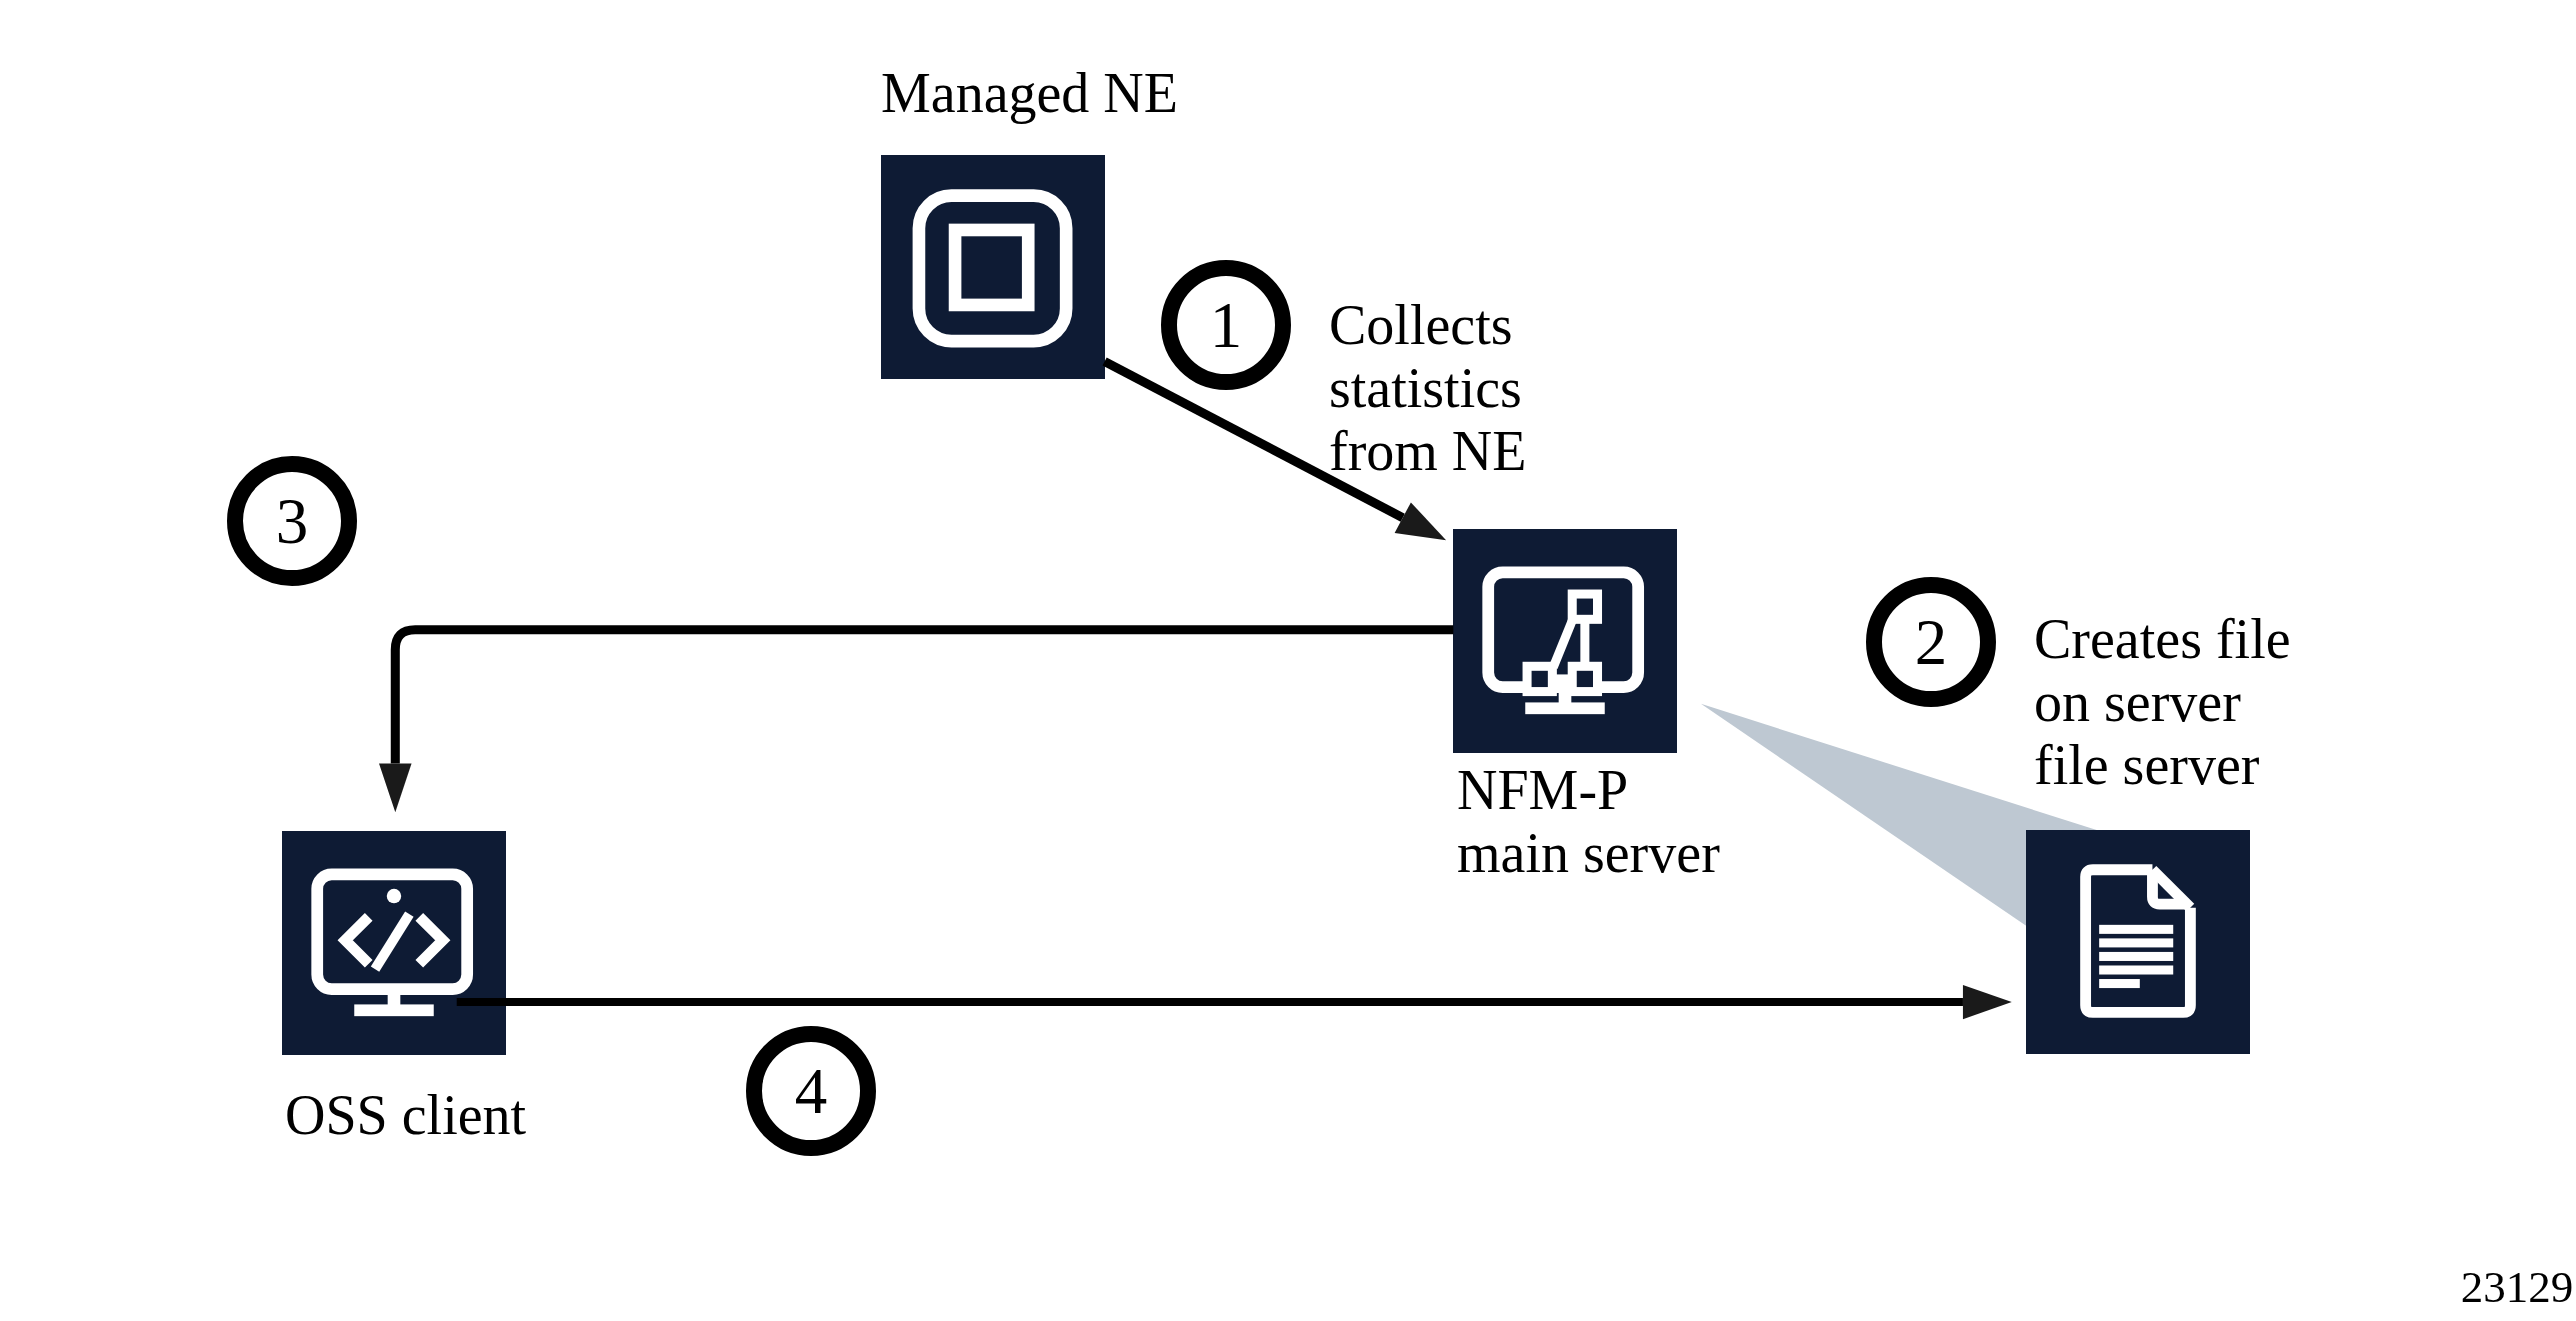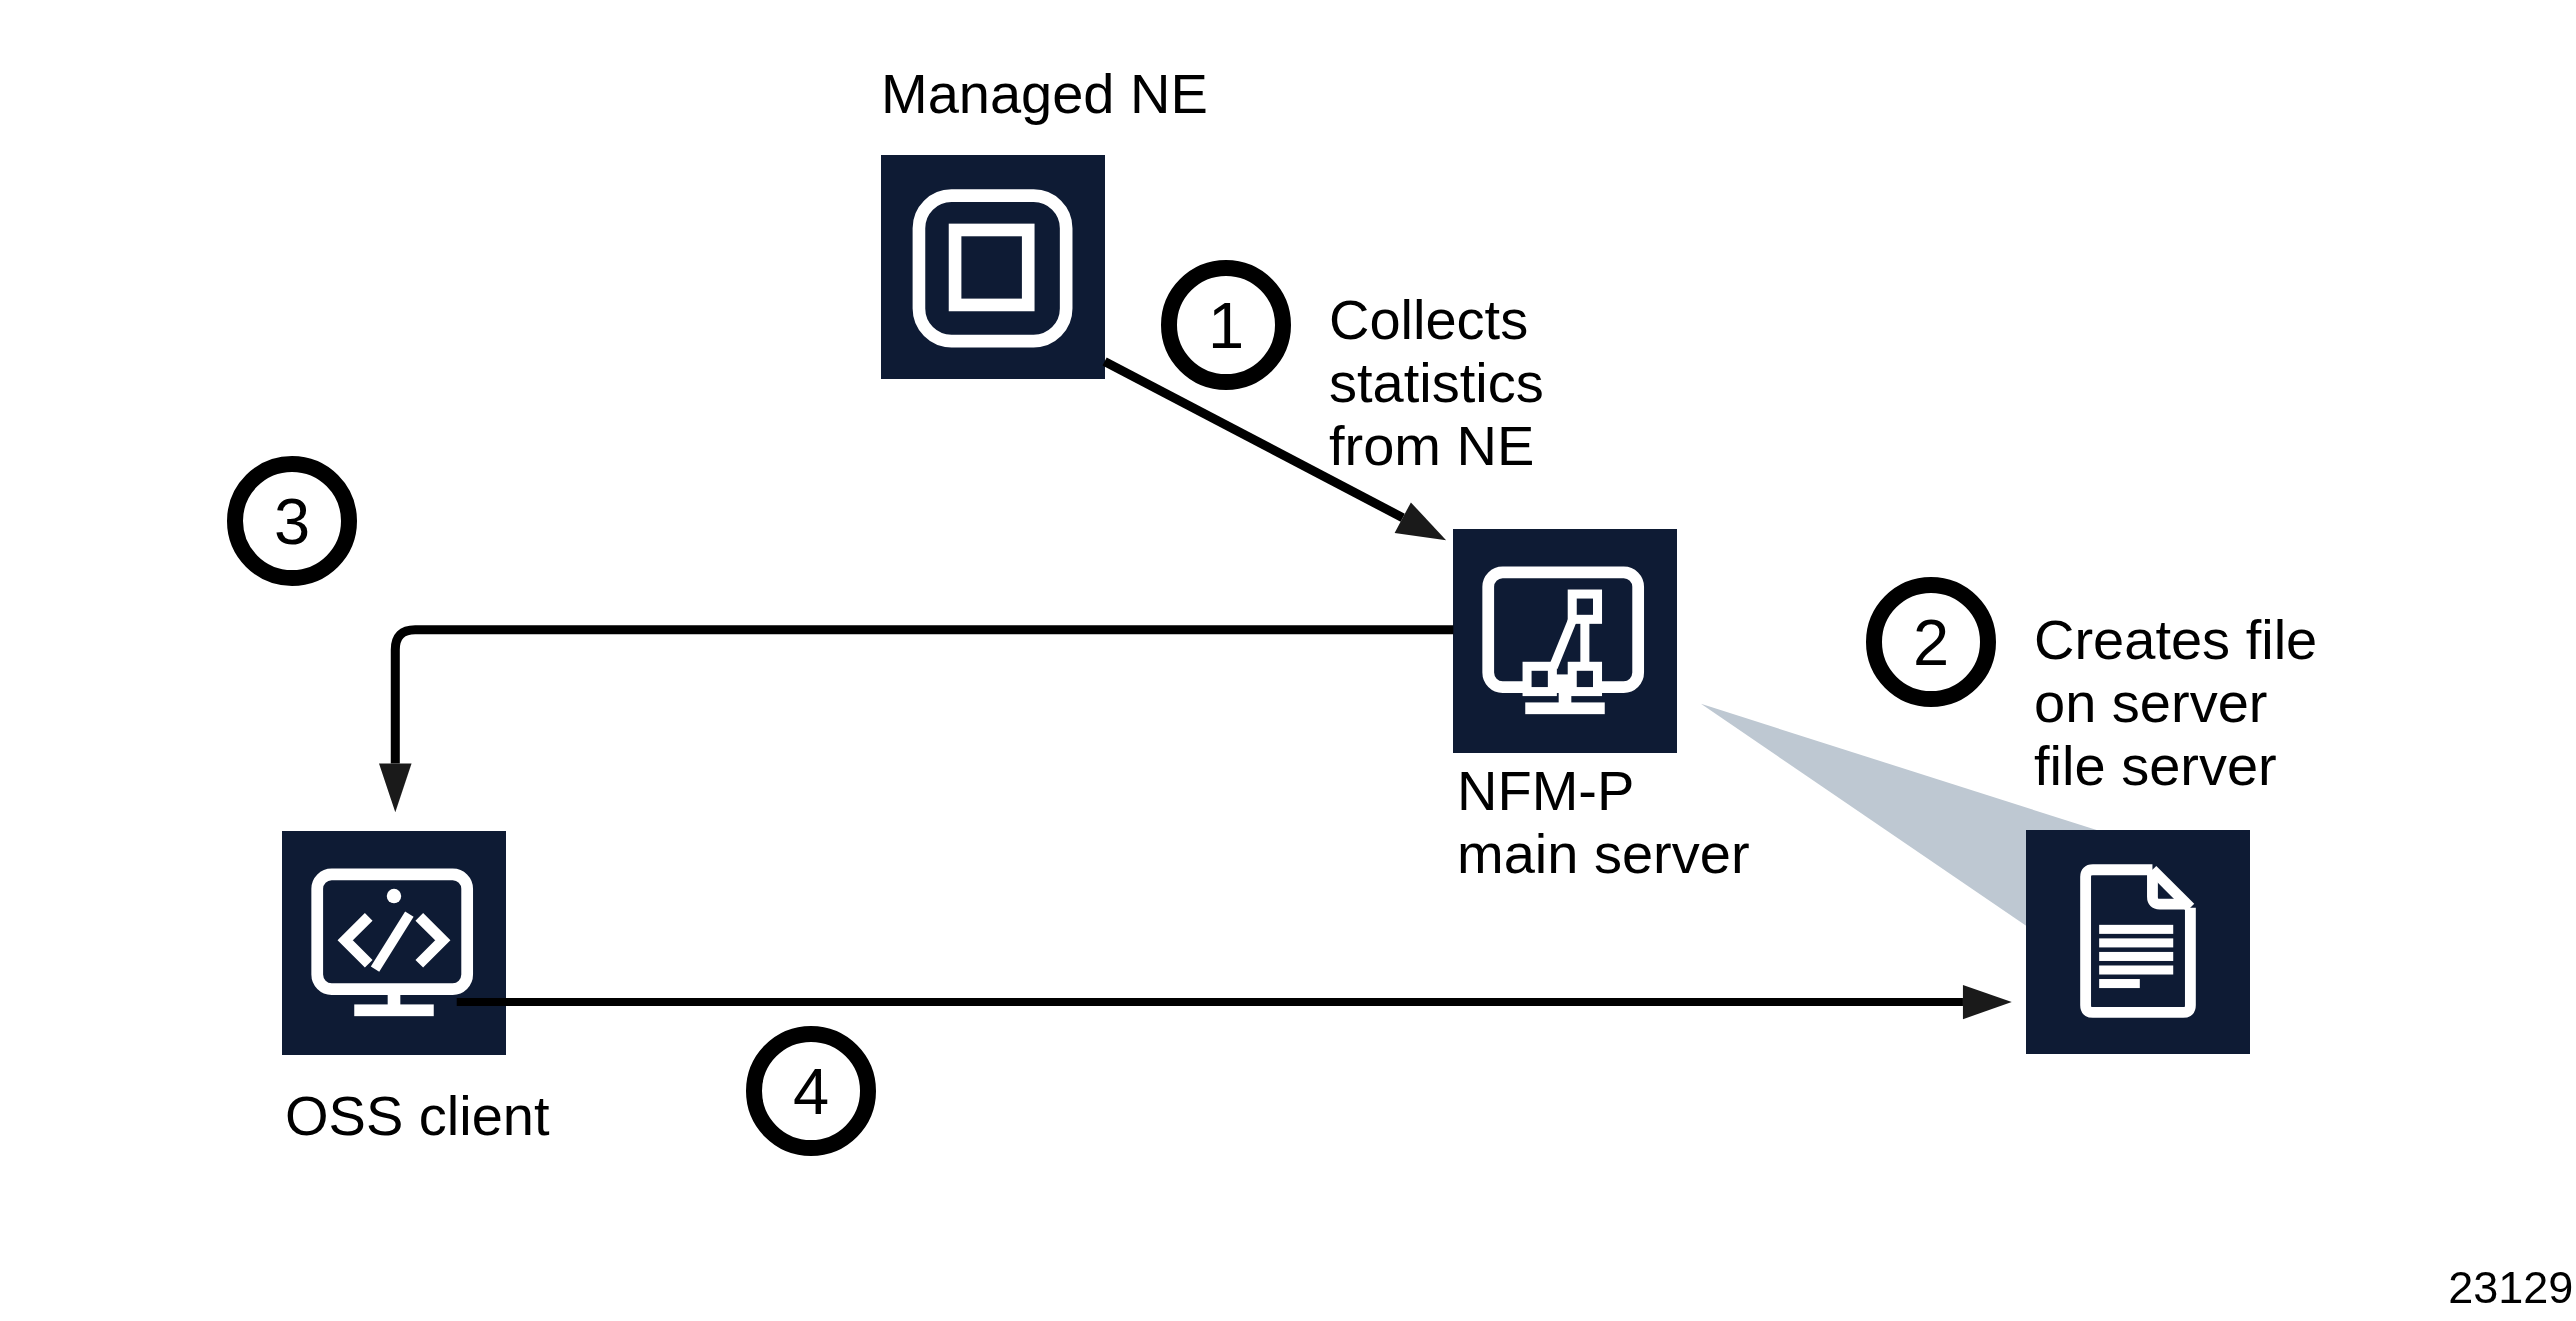--- a/index.html
+++ b/index.html
@@ -1,20 +1,20 @@
 <!DOCTYPE html>
 <html style="font-size:14.5px"><head>
 <meta charset="utf-8">
 <style>
   html,body{margin:0;padding:0;background:#fff;}
   .canvas{
     position:relative;
     width:2576px;height:1321px;
     background:var(--bg,#fff);
-    font-family:Liberation Sans, sans-serif;
+    font-family:Liberation Serif, serif;
     color:var(--ink,#000);
     overflow:hidden;
   }
   .layer{position:absolute;left:0;top:0;width:2576px;height:1321px;}
   .icon-box{
     position:absolute;width:224px;height:224px;
     background:var(--navy,#0E1B34);
   }
   .icon-box svg{display:block;width:224px;height:224px;}
   .label{
@@ -48,21 +48,21 @@
   
   #label-managed-ne{left:881px;top:62px;}
   #label-nfmp{left:1457px;top:759px;}
   #label-oss{left:285px;top:1084px;}
   
   #circle-1{left:1161px;top:260px;}
   #circle-2{left:1866px;top:577px;}
   #circle-3{left:227px;top:456px;}
   #circle-4{left:746px;top:1026px;}
   
-  #text-1{left:1329px;top:288px;}
+  #text-1{left:1329px;top:294px;}
   #text-2{left:2034px;top:608px;}
   #text-3{left:395px;top:488px;}
   #text-4{left:912px;top:1058px;}
 </style>
 </head>
 <body>
 
 <div class="canvas" style="--navy: #0E1B34; --wedge: #BEC8D2; --ink: #000000; --bg: #FFFFFF;">
 
   <svg class="layer" viewBox="0 0 2850 1462">

